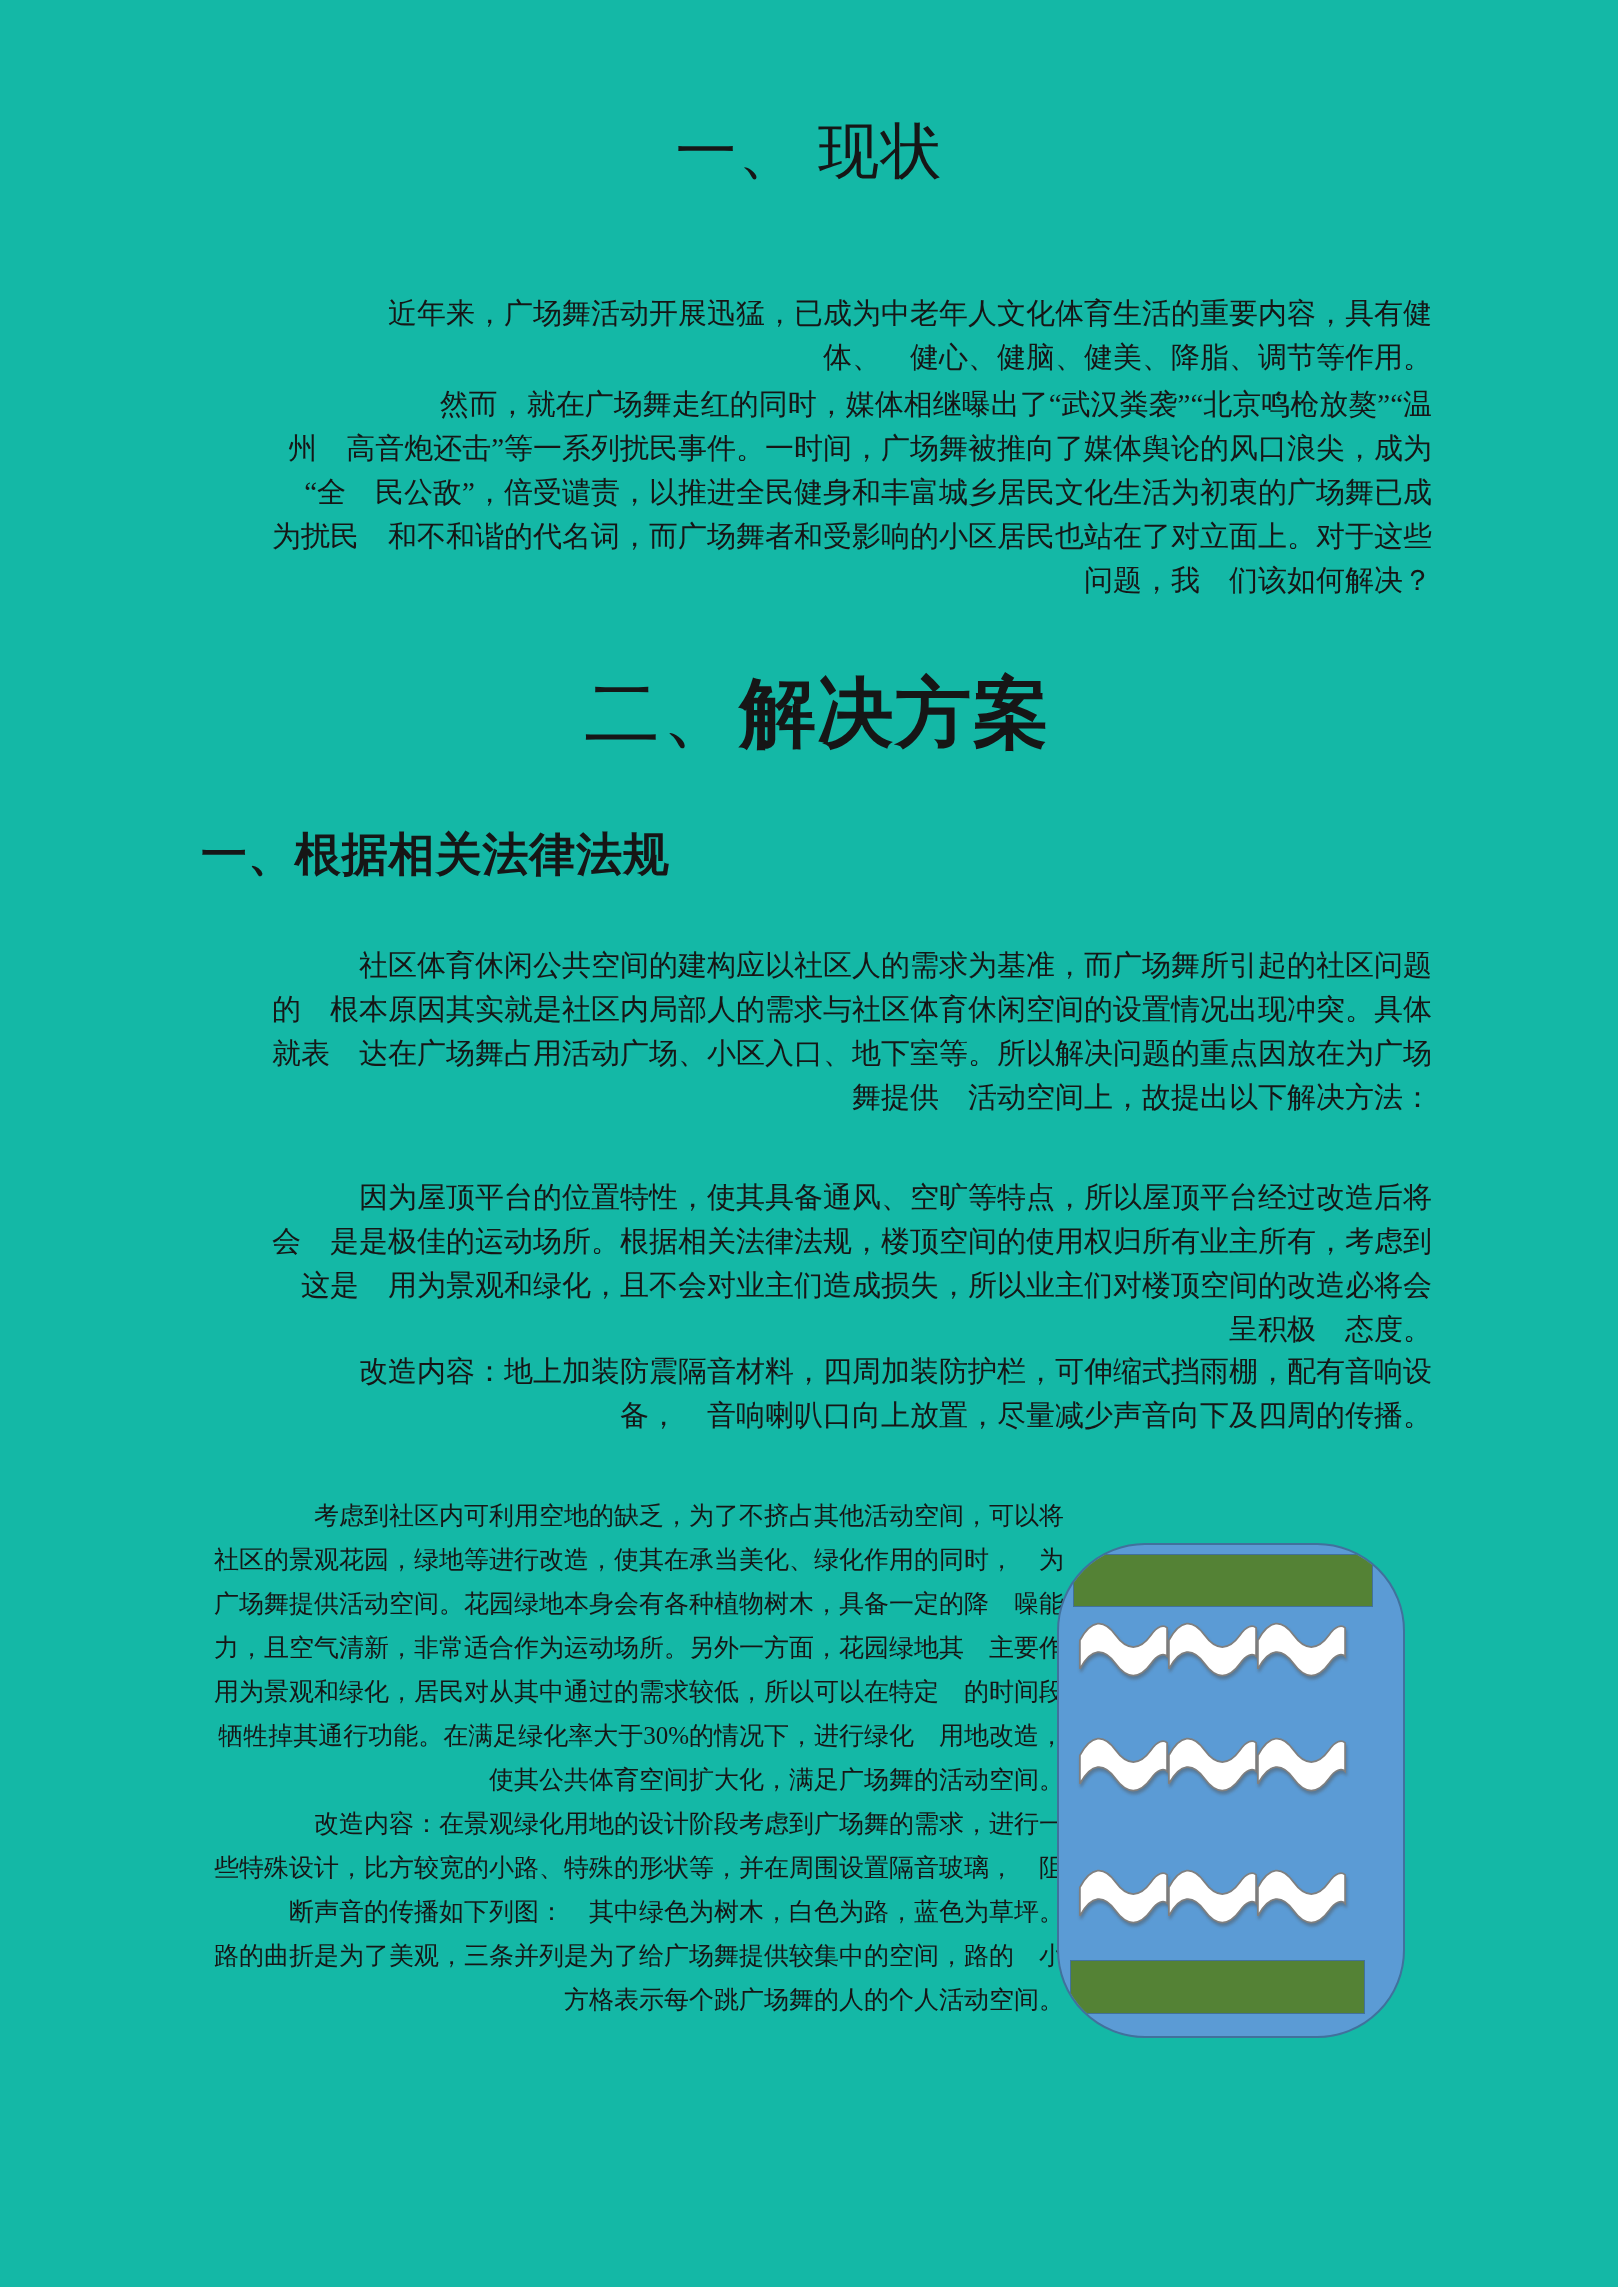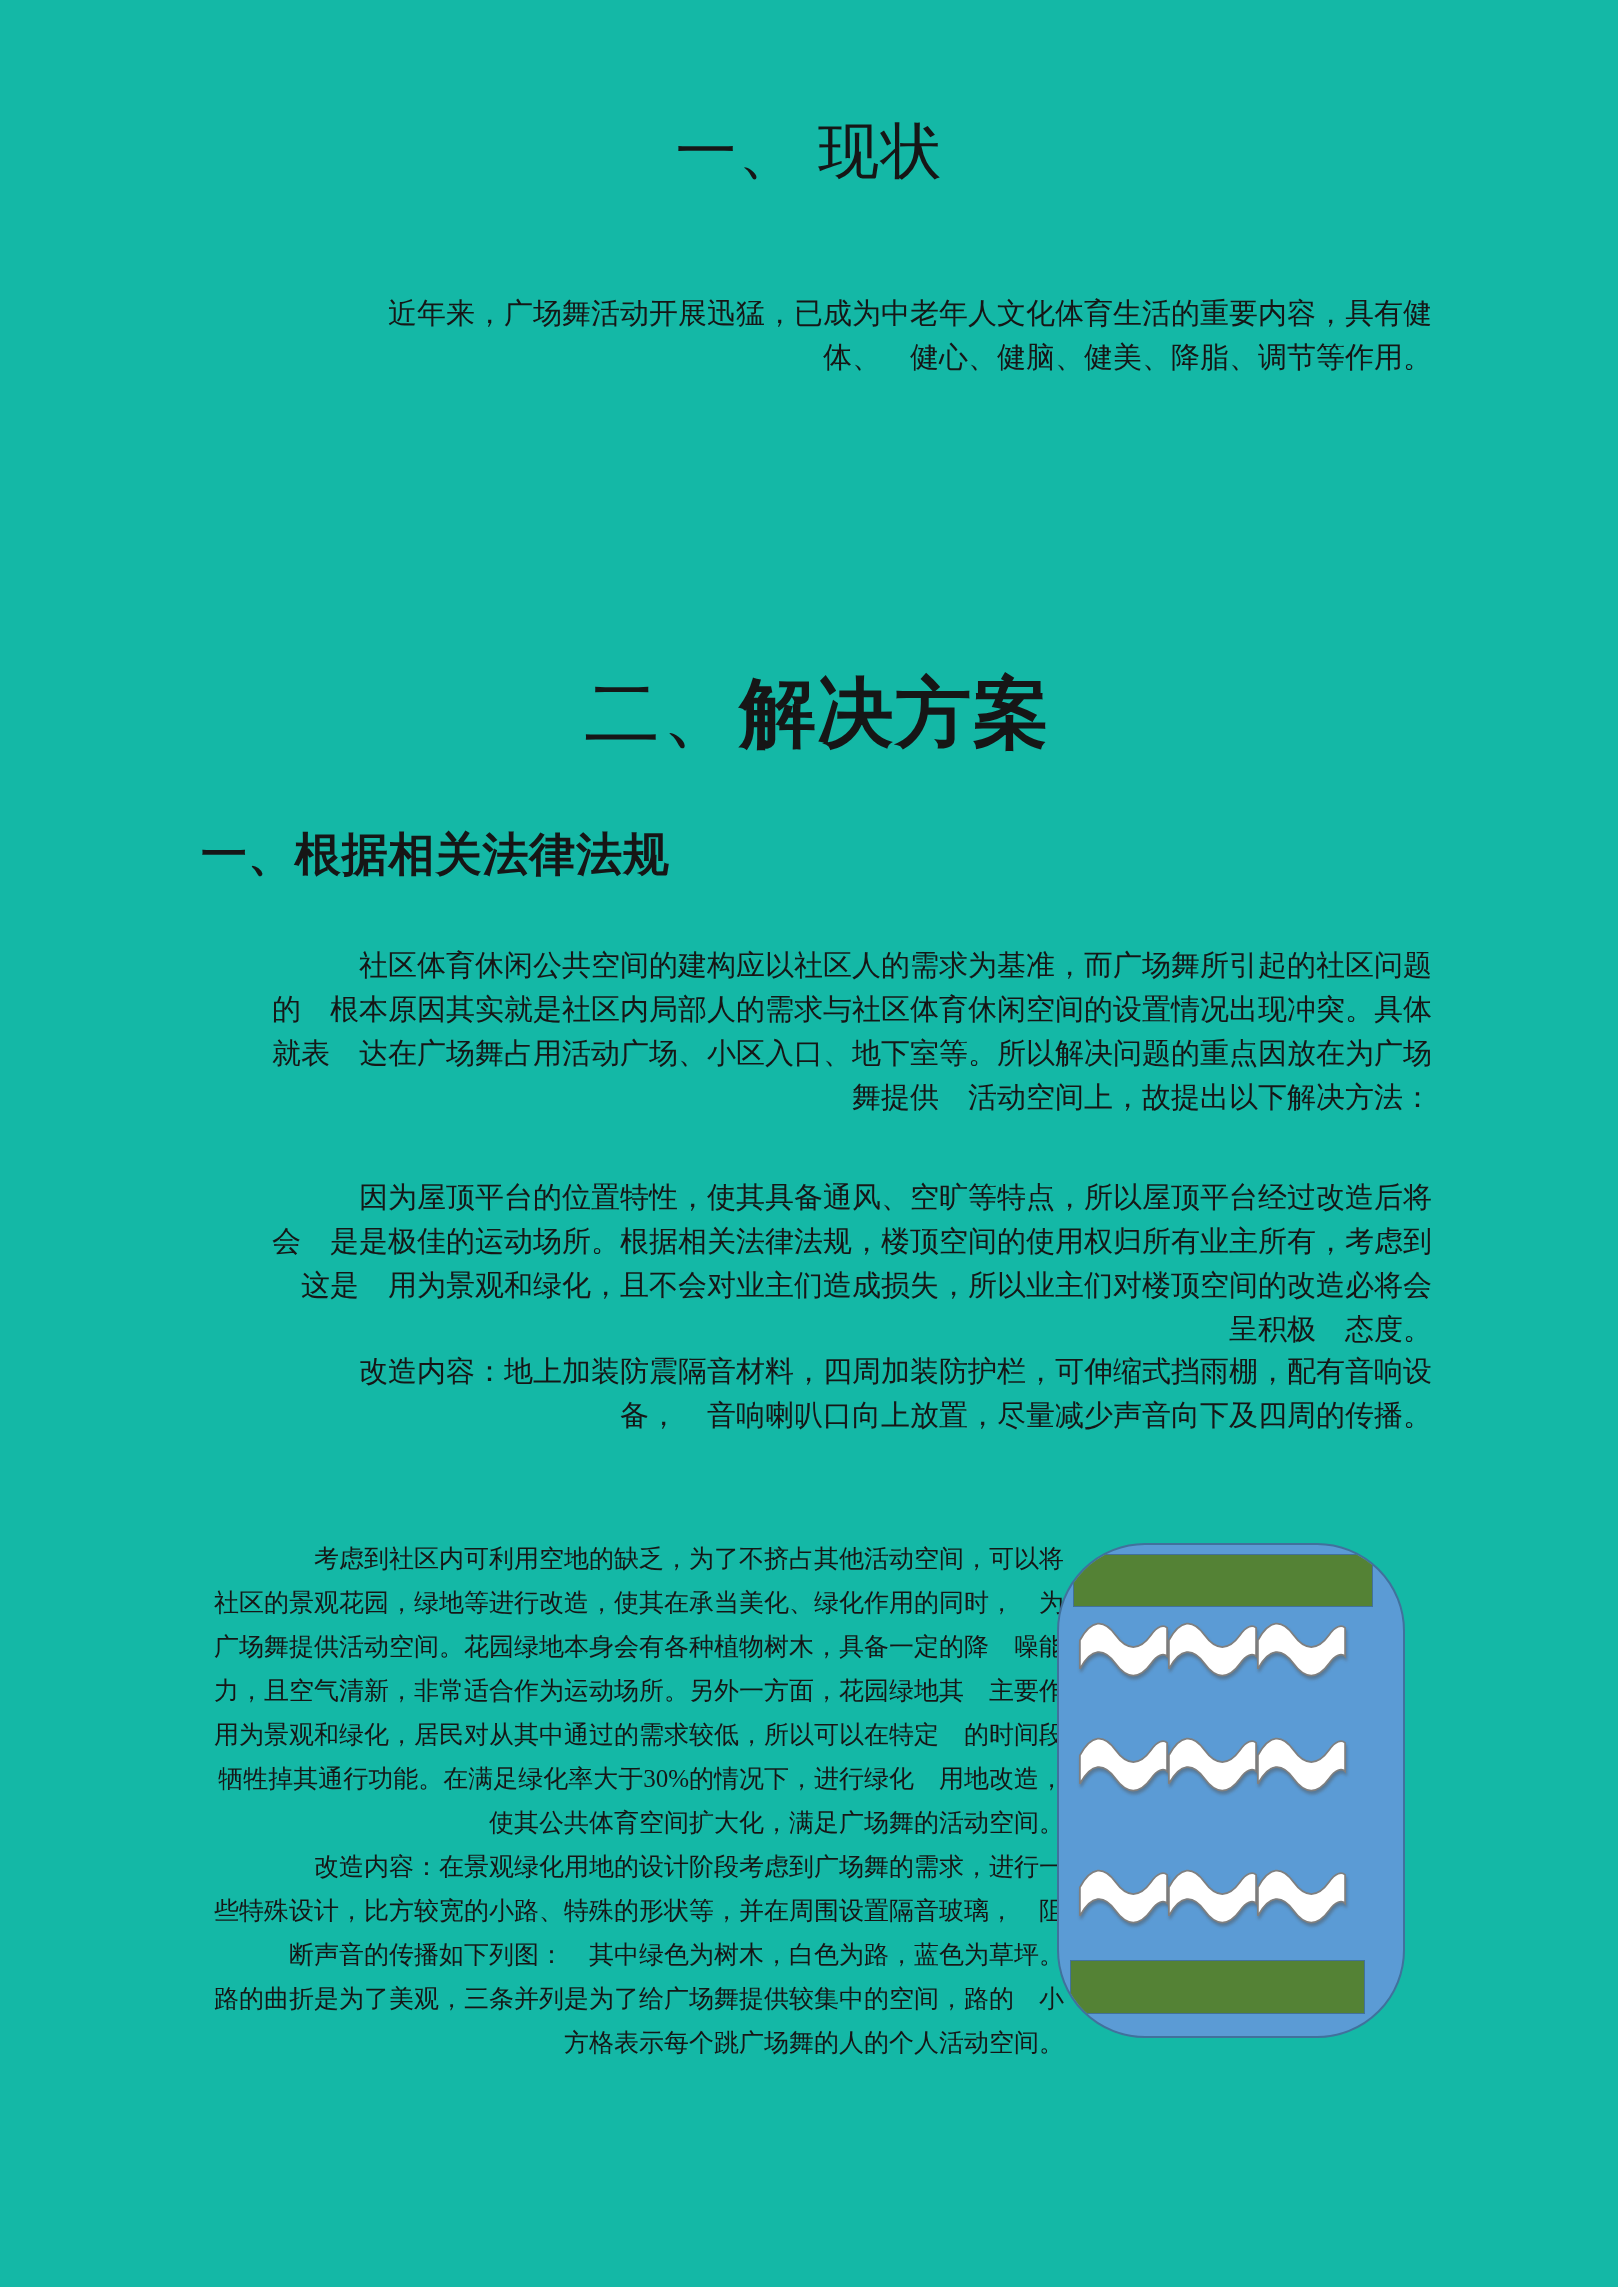--- a/index.html
+++ b/index.html
@@ -40,21 +40,21 @@
   .body-par{
     left:205px;width:1227px;
     font-size:29px;line-height:44px;
   }
   .p1{top:291px;}
   .p2{top:382px;}
   .p3{top:943px;}
   .p4{top:1175px;}
   .p5{top:1349px;}
   .bottom-left{
-    top:1537px;left:201px;width:863px;
+    top:1494px;left:201px;width:863px;
     font-size:25px;line-height:44px;
   }
   
   .figure{
     position:absolute;
     left:1057px;top:1543px;
     width:348px;height:495px;
     box-sizing:border-box;
     background:var(--lawn_blue,#5b9bd5);
     border:2.8px solid var(--border_blue,#41719c);
@@ -89,20 +89,25 @@
 </head>
 <body>
 
 <div id="page">
 
   <div class="doc h1">一、 现状</div>
 
   <div class="doc body-par p1">　　近年来，广场舞活动开展迅猛，已成为中老年人文化体育生活的重要内容，具有健
 体、　健心、健脑、健美、降脂、调节等作用。</div>
 
+  <div class="doc body-par p2">　　然而，就在广场舞走红的同时，媒体相继曝出了“武汉粪袭”“北京鸣枪放獒”“温
+州　高音炮还击”等一系列扰民事件。一时间，广场舞被推向了媒体舆论的风口浪尖，成为
+“全　民公敌”，倍受谴责，以推进全民健身和丰富城乡居民文化生活为初衷的广场舞已成
+为扰民　和不和谐的代名词，而广场舞者和受影响的小区居民也站在了对立面上。对于这些
+问题，我　们该如何解决？</div>
 
   <div class="doc h2"><span class="h2-prefix">二、</span><span class="h2-main">解决方案</span></div>
 
   <div class="doc h3">一、根据相关法律法规</div>
 
   <div class="doc body-par p3">　　社区体育休闲公共空间的建构应以社区人的需求为基准，而广场舞所引起的社区问题
 的　根本原因其实就是社区内局部人的需求与社区体育休闲空间的设置情况出现冲突。具体
 就表　达在广场舞占用活动广场、小区入口、地下室等。所以解决问题的重点因放在为广场
 舞提供　活动空间上，故提出以下解决方法：</div>
 

